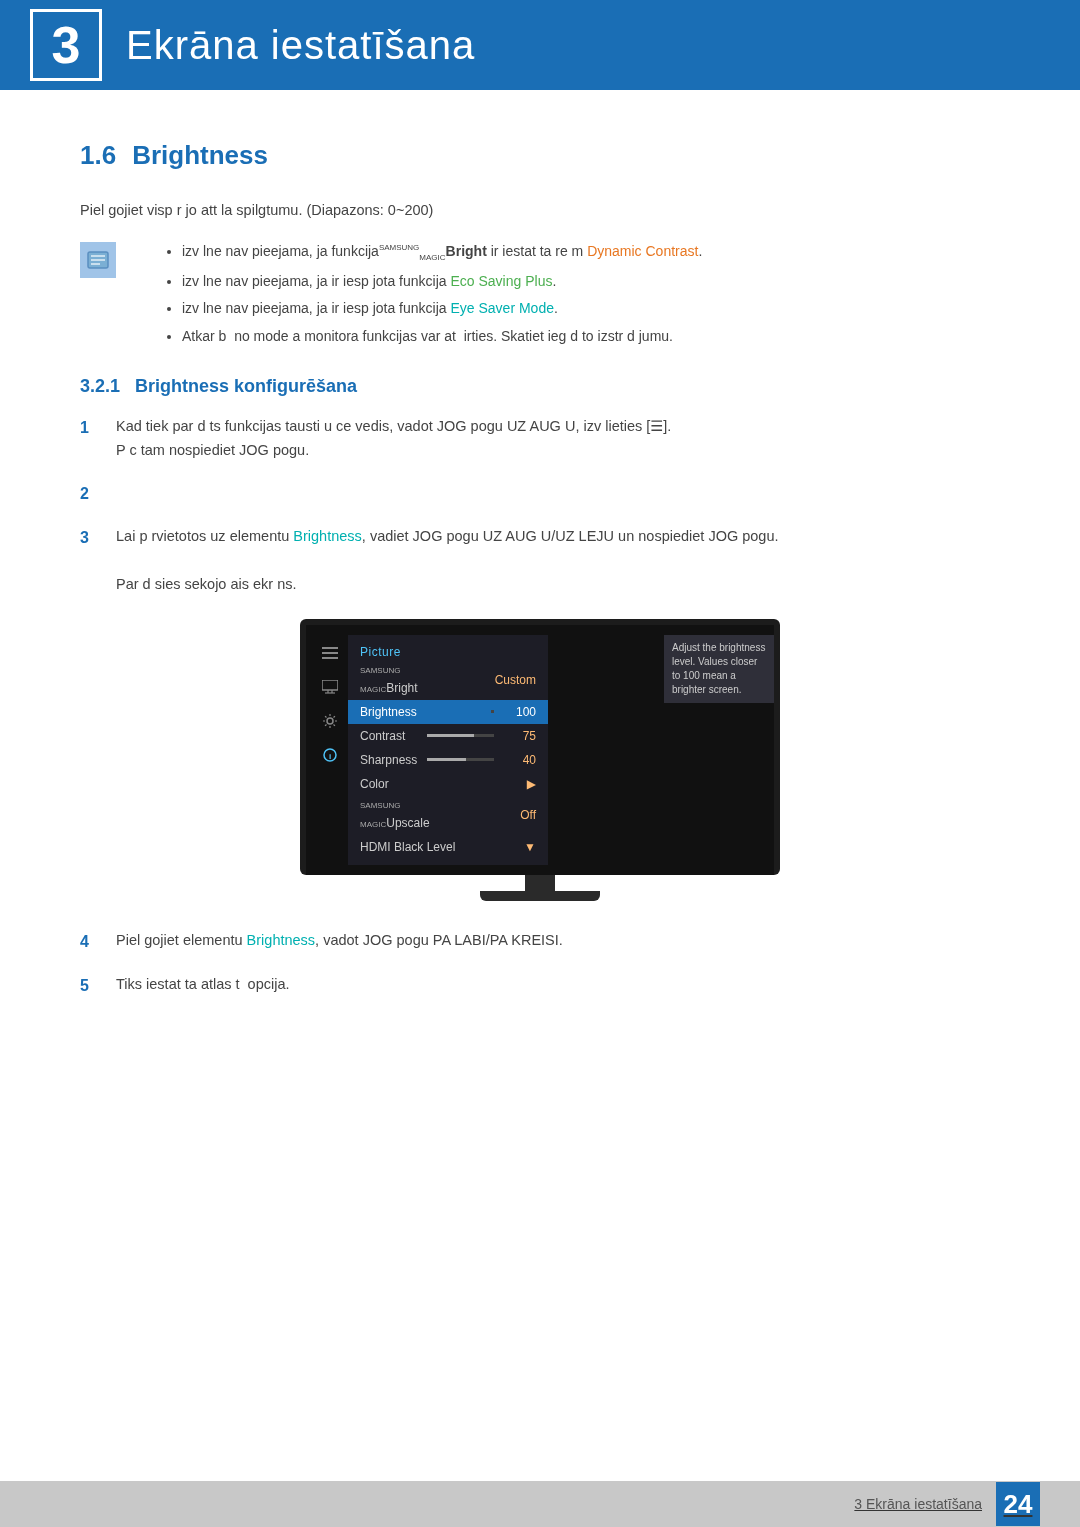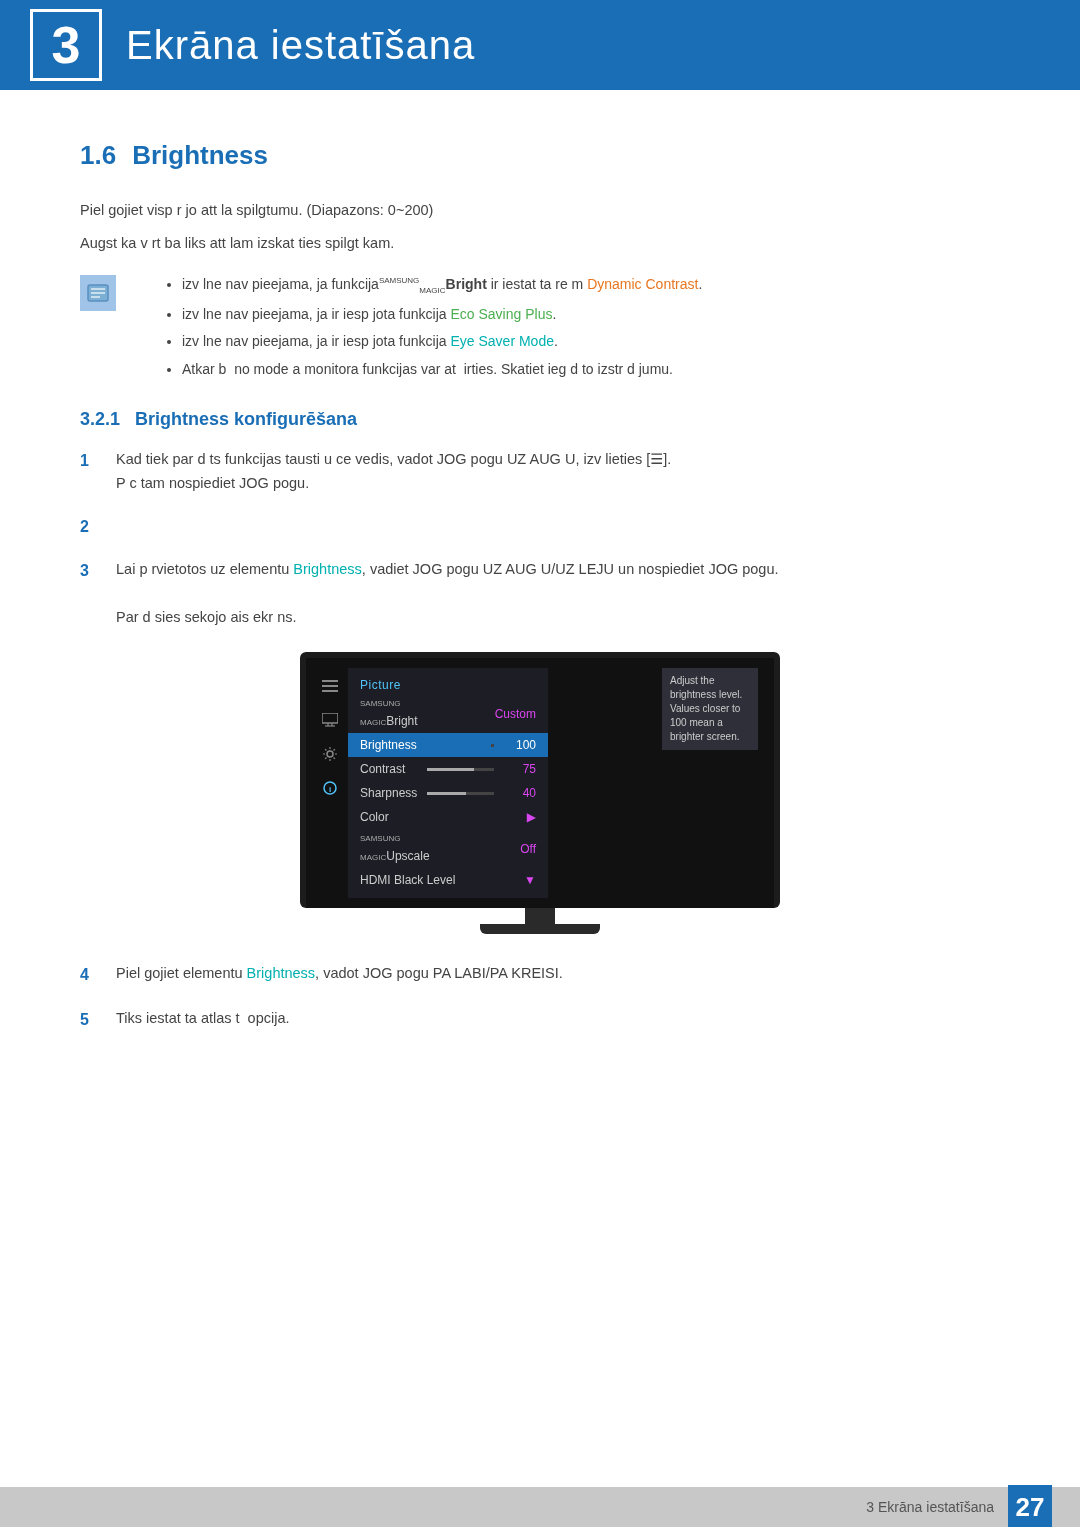--- a/index.html
+++ b/index.html
@@ -197,21 +197,21 @@
       justify-content: space-between;
       padding: 5px 12px;
       font-size: 12px;
       color: #ccc;
     }
     .menu-item.active-item {
       background: #1a6eb5;
       color: #fff;
     }
     .menu-item-label { flex: 1; }
-    .menu-item-value { color: #d946ef; margin-left: 12px; min-width: 30px; text-align: right; }
+    .menu-item-value { color: #fdba74; margin-left: 12px; min-width: 30px; text-align: right; }
     .menu-item.active-item .menu-item-value { color: #fff; }
     .menu-bar-container {
       display: flex;
       align-items: center;
       gap: 4px;
       flex: 1;
     }
     .menu-bar-track {
       flex: 1;
       height: 3px;
@@ -220,27 +220,27 @@
     }
     .menu-bar-fill {
       height: 100%;
       background: #aaa;
     }
     .menu-bar-fill.bright { background: #1a6eb5; }
 
     
     .monitor-tooltip {
       position: absolute;
-      right: 16px;
+      right: 0;
       top: 10px;
       background: rgba(50,50,60,0.95);
       color: #ccc;
       font-size: 10px;
       padding: 6px 8px;
-      width: 96px;
+      width: 110px;
       line-height: 1.4;
     }
 
     .monitor-stand {
       display: flex;
       flex-direction: column;
       align-items: center;
     }
     .monitor-neck {
       width: 30px;
@@ -254,25 +254,26 @@
       border-radius: 0 0 6px 6px;
     }
 
     
     .footer {
       position: absolute;
       bottom: 0;
       left: 0;
       right: 0;
       background: #c8c8c8;
-      height: 40px;
+      height: 46px;
       display: flex;
       align-items: center;
       justify-content: flex-end;
-      padding: 0 28px;
+      padding: 0 40px;
+      text-decoration: underline;
     }
     .footer-text {
       color: #555;
       font-size: 14px;
     }
     .footer-page-num {
       background: #1a6eb5;
       color: #fff;
       width: 44px;
       height: 44px;
@@ -297,21 +298,20 @@
 </div>
 
 <div class="content">
 
   <div class="section-heading">
     <span class="section-number">1.6</span>
     <span class="section-title">Brightness</span>
   </div>
 
   <p class="intro-text">Piel gojiet visp r jo att la spilgtumu. (Diapazons: 0~200)</p>
-  <p class="intro-text">Augst ka v rt ba liks att   lam izskat ties spilgt kam.</p>
 
   <div class="note-box">
     <div class="note-icon">
       <svg width="22" height="18" viewBox="0 0 22 18" fill="none">
         <rect x="1" y="1" width="20" height="16" rx="2" fill="#7bafd4" stroke="#5a8fc0" stroke-width="1.5"></rect>
         <line x1="4" y1="5" x2="18" y2="5" stroke="#fff" stroke-width="1.2"></line>
         <line x1="4" y1="9" x2="18" y2="9" stroke="#fff" stroke-width="1.2"></line>
         <line x1="4" y1="13" x2="13" y2="13" stroke="#fff" stroke-width="1.2"></line>
       </svg>
     </div>
@@ -482,14 +482,14 @@
       <span class="step-content">
         Tiks iestat ta atlas t&nbsp; opcija.
       </span>
     </li>
   </ol>
 
 </div>
 
 <div class="footer">
   <span class="footer-text">3 Ekrāna iestatīšana</span>
-  <div class="footer-page-num">27</div>
+  <div class="footer-page-num">24</div>
 </div>
 
 </body></html>

